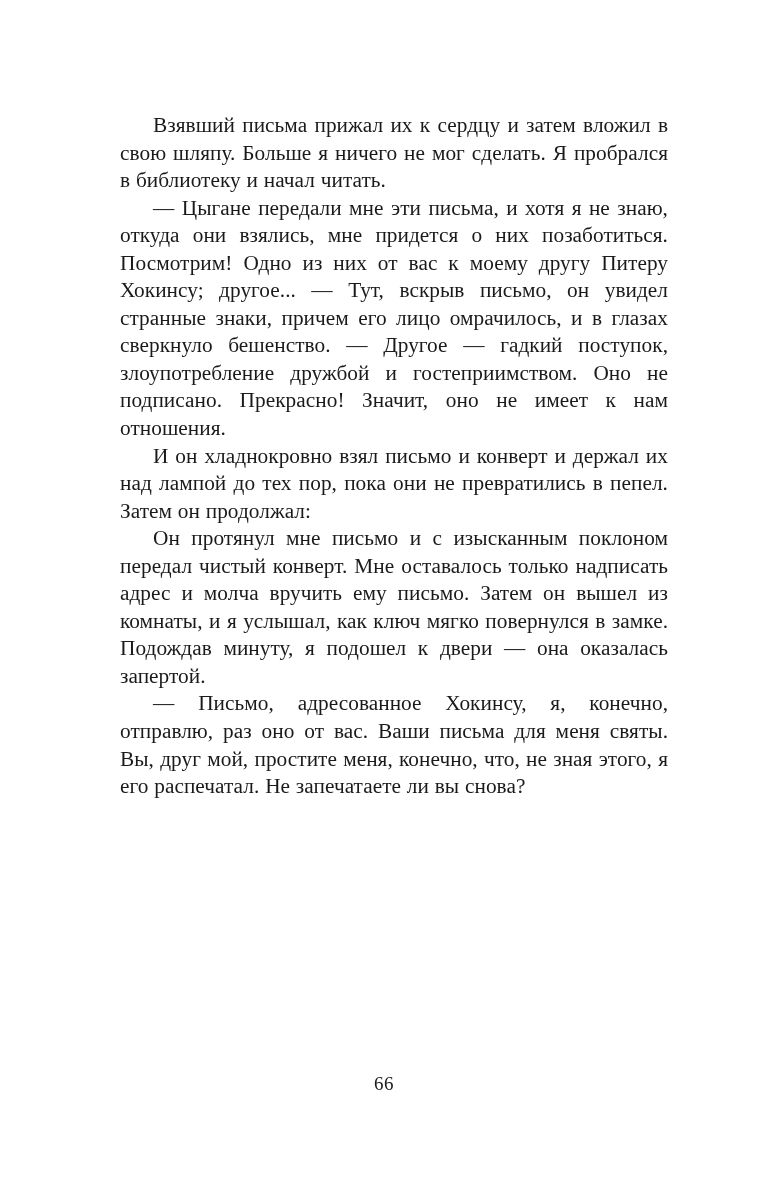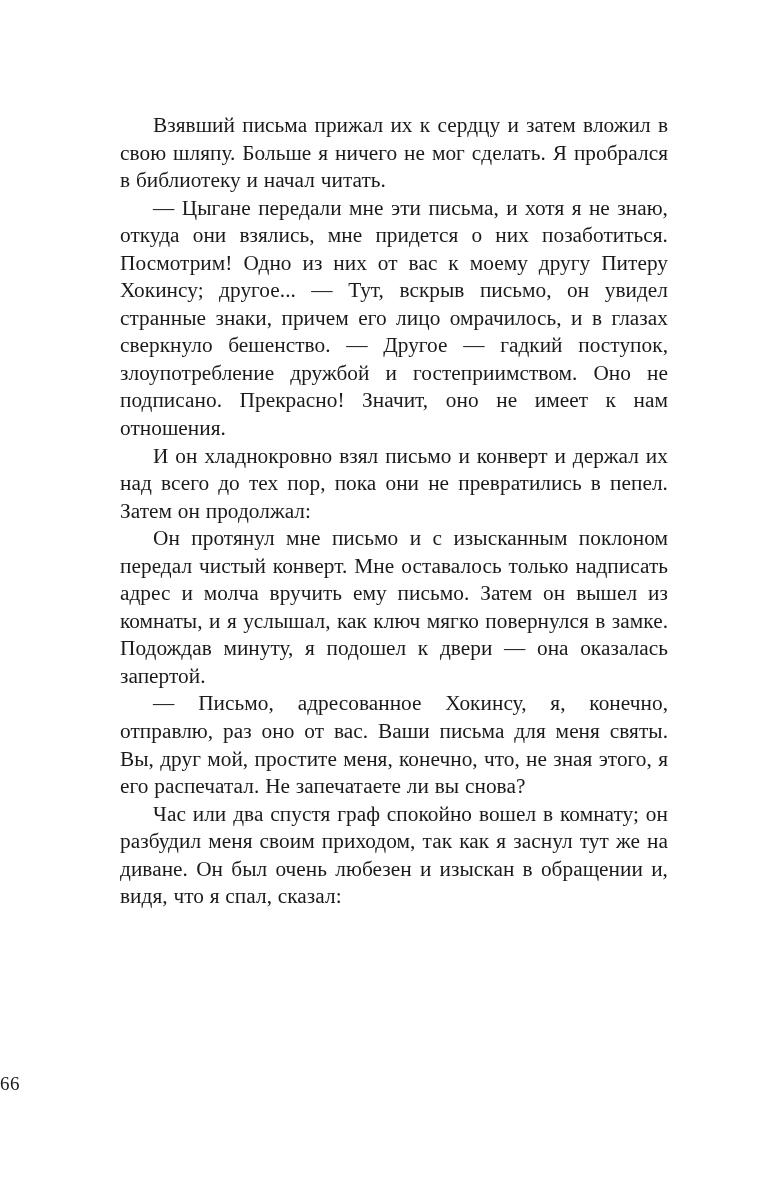--- a/index.html
+++ b/index.html
@@ -48,36 +48,35 @@
   
   .para.dialogue {
     text-indent: 33px;
   }
 
   .page-number {
     position: absolute;
     left: 0;
     top: 1072px;
     width: 768px;
-    text-align: left;
+    text-align: center;
     font-size: 19px;
     line-height: 24px;
     color: #1a1a1c;
     letter-spacing: 0.03em;
   }
 </style>
 </head>
 <body>
 
 <div class="page">
 
   <div class="text-block">
     <p class="para">Взявший письма прижал их к сердцу и затем вложил в свою шляпу. Больше я ничего не мог сделать. Я пробрался в библиотеку и начал читать.</p>
     <p class="para dialogue">— Цыгане передали мне эти письма, и хотя я не знаю, откуда они взялись, мне придется о них позаботиться. Посмотрим! Одно из них от вас к моему другу Питеру Хокинсу; другое... — Тут, вскрыв письмо, он увидел странные знаки, причем его лицо омрачилось, и в глазах сверкнуло бешенство. — Другое — гадкий поступок, злоупотребление дружбой и гостеприимством. Оно не подписано. Прекрасно! Значит, оно не имеет к нам отношения.</p>
-    <p class="para">И он хладнокровно взял письмо и конверт и держал их над всего до тех пор, пока они не превратились в пепел. Затем он продолжал:</p>
+    <p class="para">И он хладнокровно взял письмо и конверт и держал их над лампой до тех пор, пока они не превратились в пепел. Затем он продолжал:</p>
     <p class="para">Он протянул мне письмо и с изысканным поклоном передал чистый конверт. Мне оставалось только надписать адрес и молча вручить ему письмо. Затем он вышел из комнаты, и я услышал, как ключ мягко повернулся в замке. Подождав минуту, я подошел к двери — она оказалась запертой.</p>
     <p class="para dialogue">— Письмо, адресованное Хокинсу, я, конечно, отправлю, раз оно от вас. Ваши письма для меня святы. Вы, друг мой, простите меня, конечно, что, не зная этого, я его распечатал. Не запечатаете ли вы снова?</p>
-    <p class="para">Час или два спустя граф спокойно вошел в комнату; он разбудил меня своим приходом, так как я заснул тут же на диване. Он был очень любезен и изыскан в обращении и, видя, что я спал, сказал:</p>
   </div>
 
   <div class="page-number">66</div>
 
 </div>
 
 </body></html>

